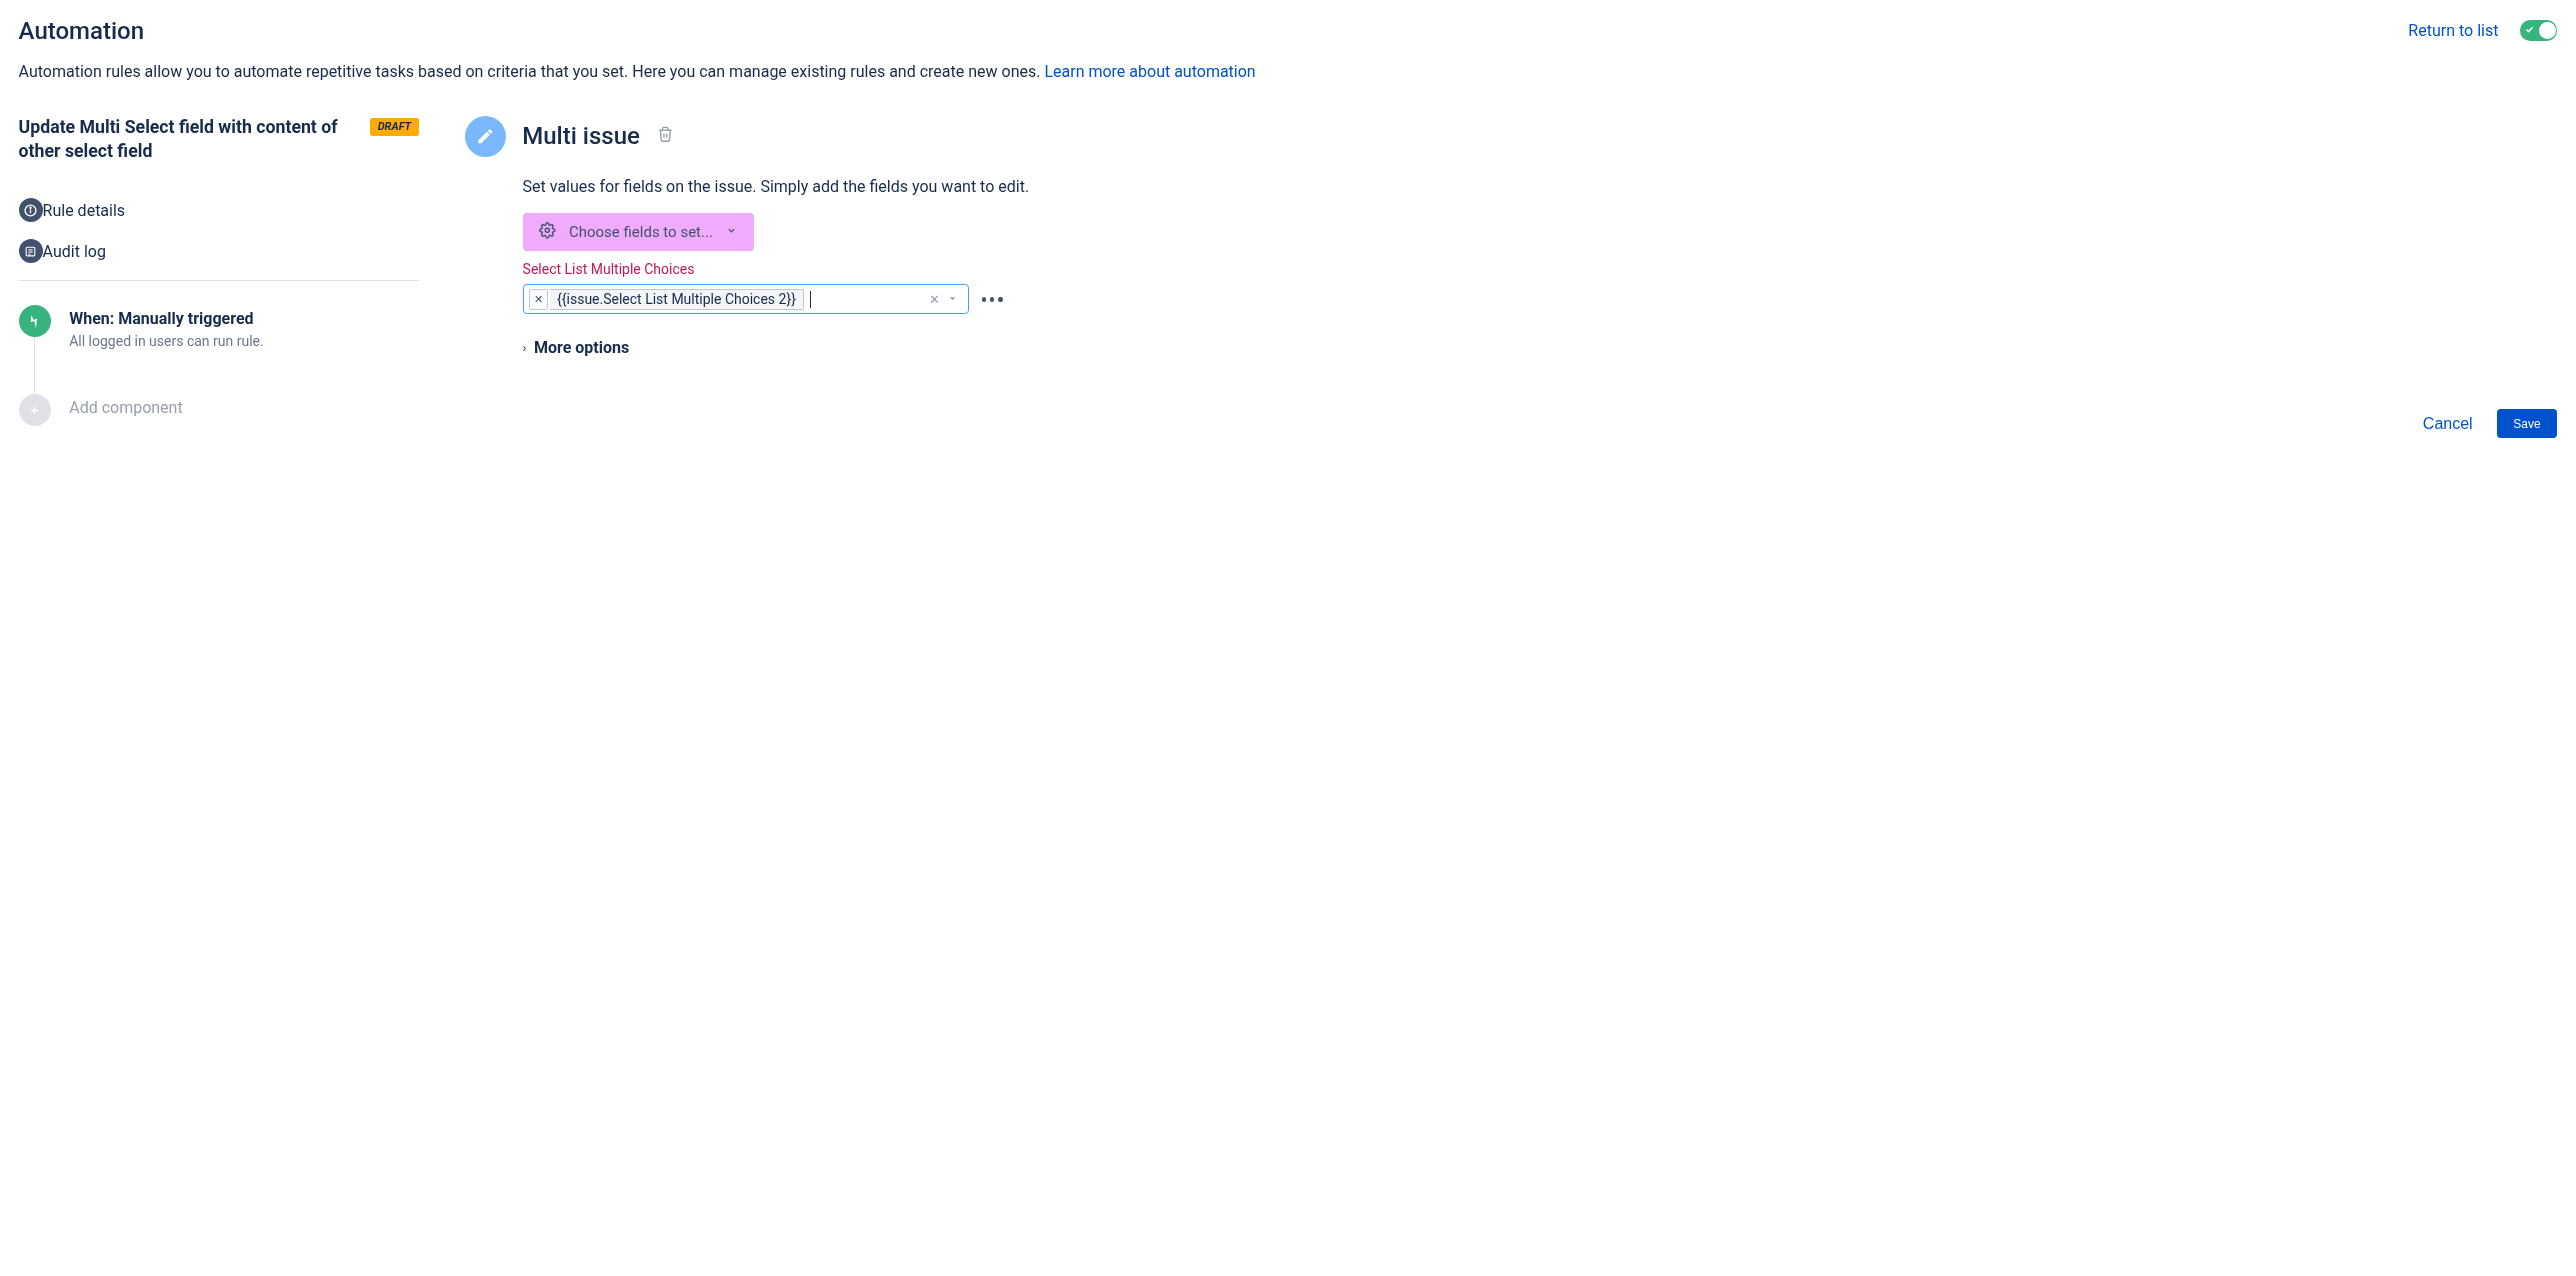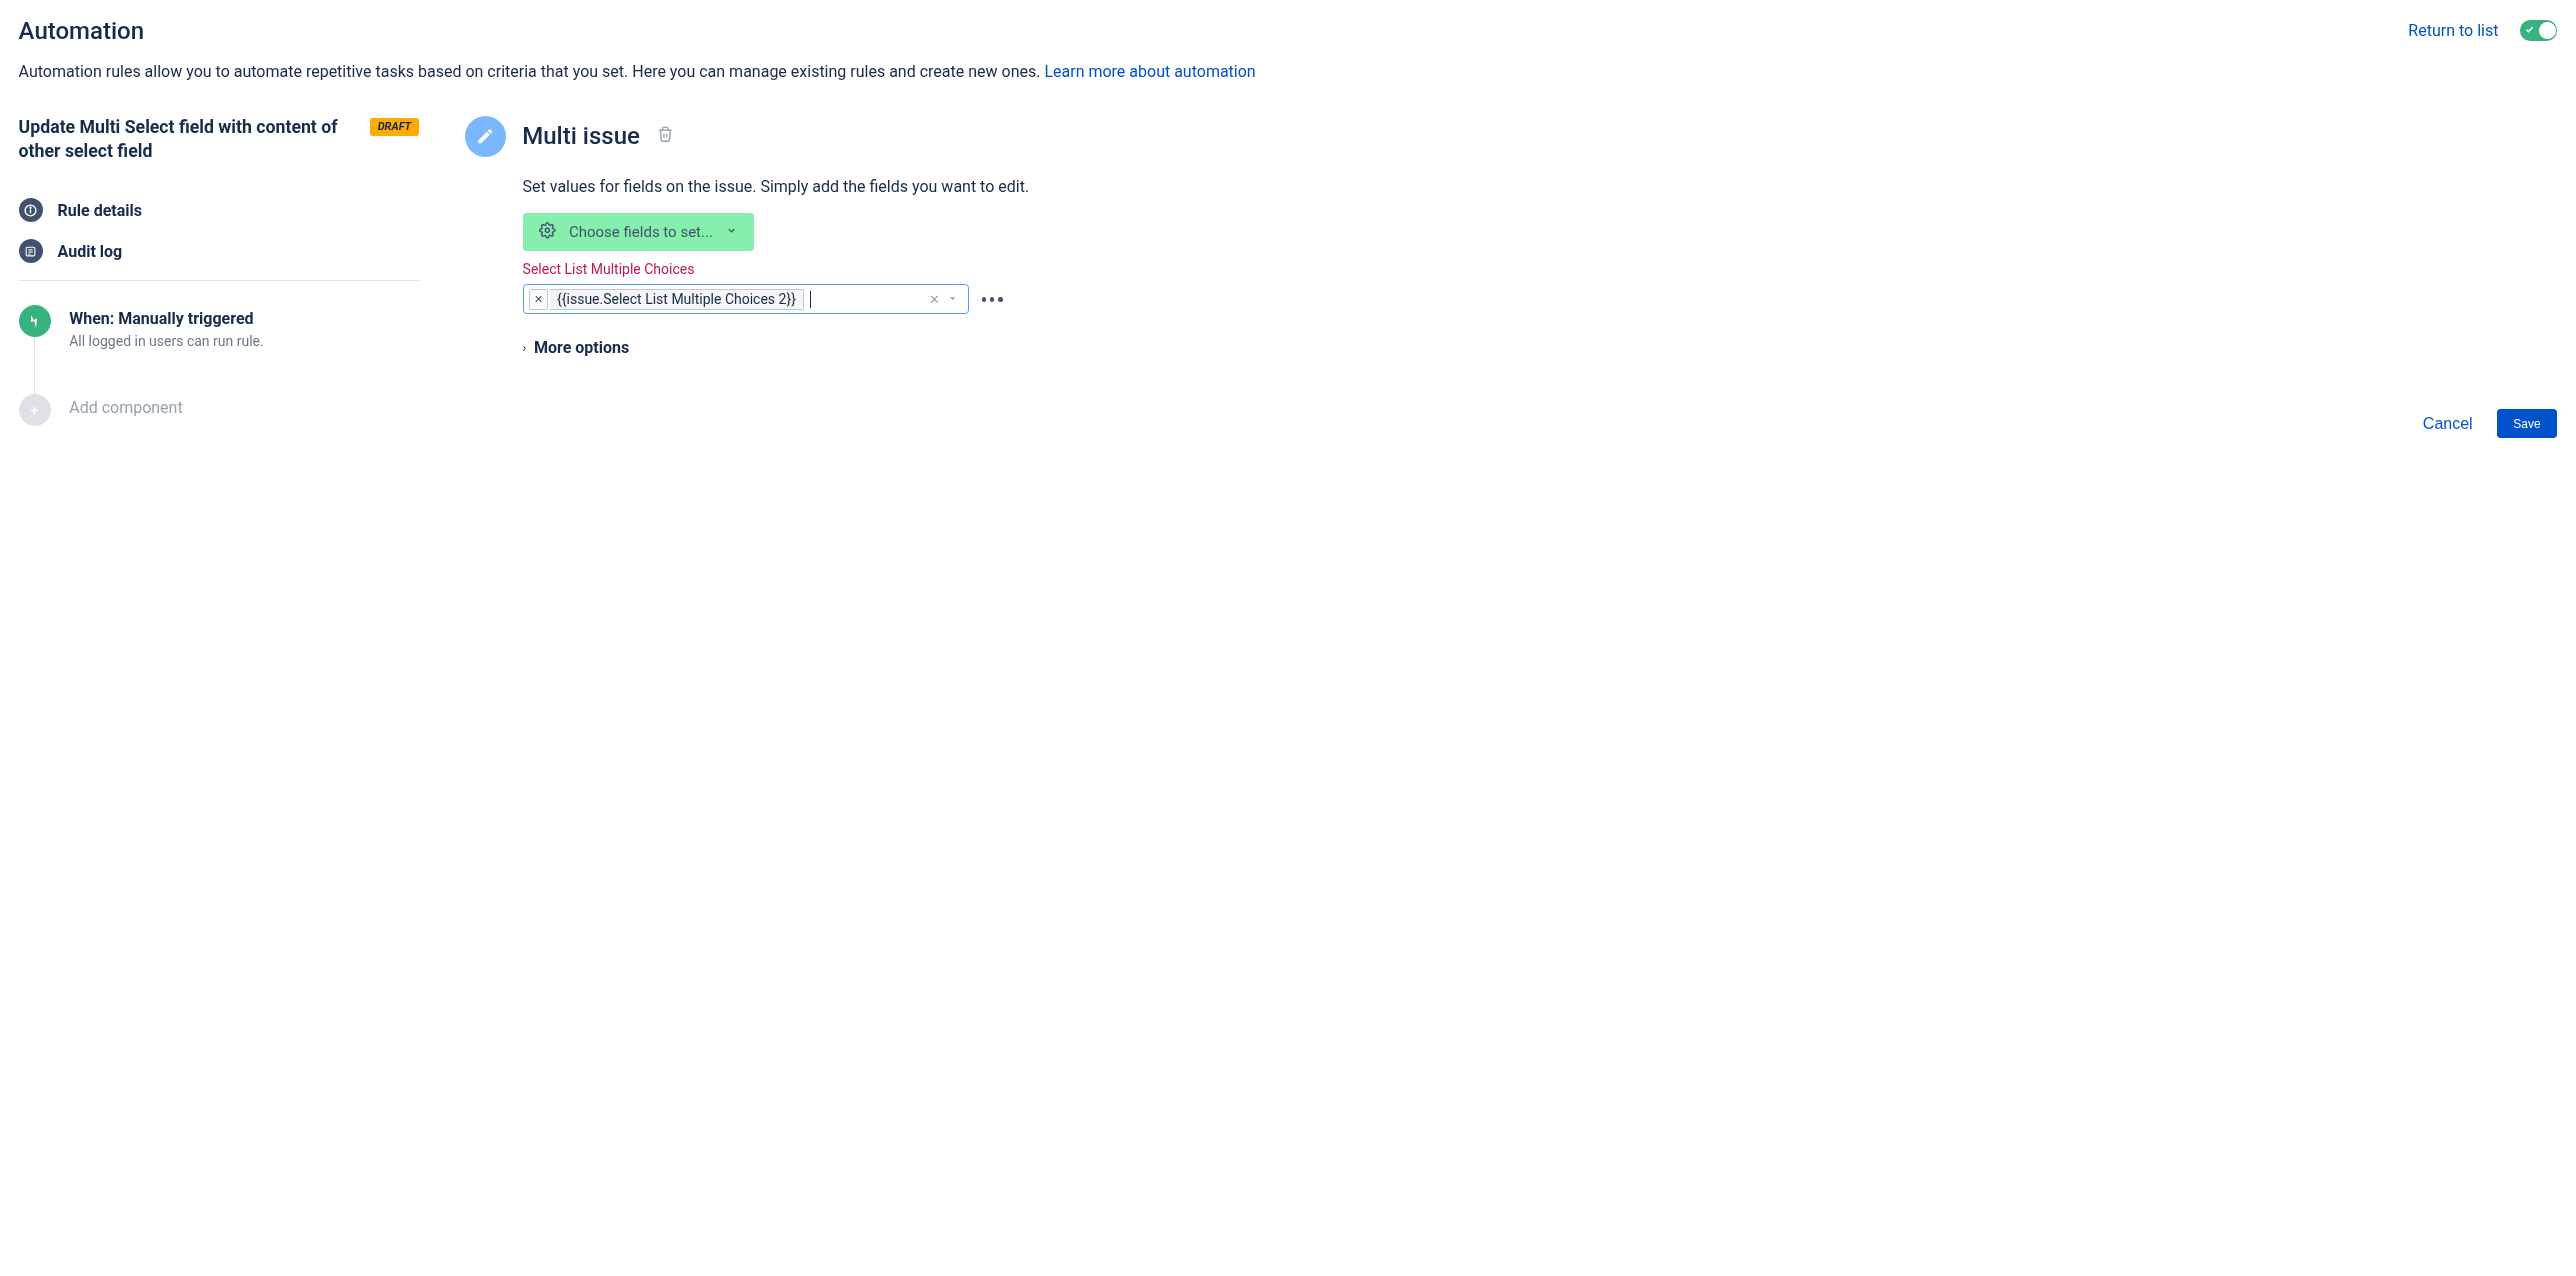--- a/index.html
+++ b/index.html
@@ -95,24 +95,22 @@
   flex-shrink: 0;
   margin-top: 1.9px;
   font-style: italic;
 }
 .side-links {
   margin-top: 35px;
 }
 .side-link {
   display: flex;
   align-items: center;
-  gap: 15px;
   margin-bottom: 16.7px;
   cursor: pointer;
-  font-weight: bold;
 }
 .side-icon {
   width: 24px;
   height: 24px;
   background: #42526e;
   border-radius: 50%;
   display: flex;
   align-items: center;
   justify-content: center;
   flex-shrink: 0;
@@ -208,21 +206,21 @@
   margin-left: 58px;
   font-size: 16px;
   color: #172b4d;
 }
 .choose-fields {
   margin-top: 16.7px;
   margin-left: 58px;
   display: inline-flex;
   align-items: center;
   gap: 13px;
-  background: #86efac;
+  background: #f0abfc;
   padding: 9.3px 16.7px;
   border-radius: 3.7px;
   cursor: pointer;
 }
 .choose-fields-label {
   color: #42526e;
   font-size: 15px;
 }
 .field-label {
   margin-top: 10px;

